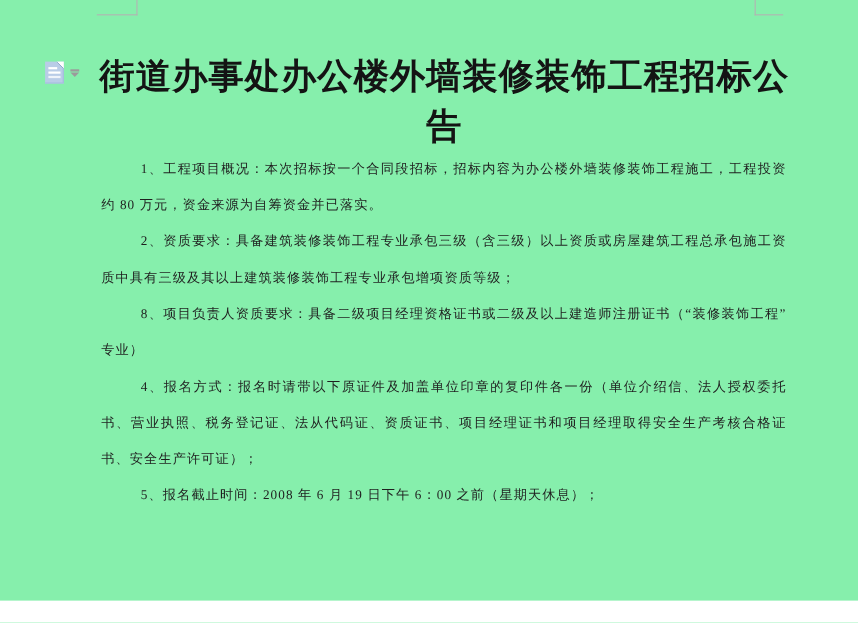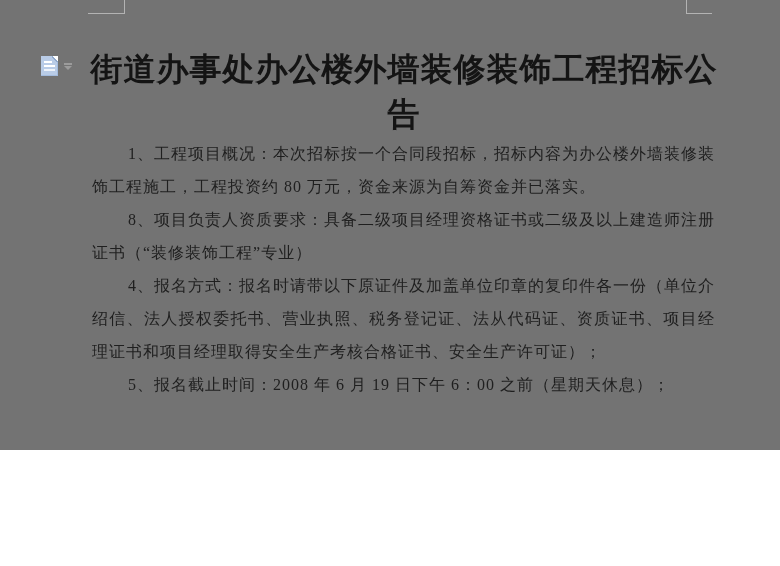--- a/index.html
+++ b/index.html
@@ -1,20 +1,20 @@
 <!DOCTYPE html>
 <html lang="zh"><head>
 <meta charset="utf-8">
 <style>
   html, body { margin: 0; padding: 0; }
   .screen {
     position: relative;
     width: 780px;
-    height: 450px;
-    background: #737373;
+    height: 546px;
+    background: #86efac;
     overflow: hidden;
     font-family: "Liberation Serif", serif;
   }
 
   
   .crop-mark { position: absolute; top: 0; }
   .crop-mark.left {
     left: 88px; width: 36px; height: 13px;
     border-right: 1px solid #b3b3b3;
     border-bottom: 1px solid #b3b3b3;
@@ -67,21 +67,21 @@
     margin: 0 0 0 -12px;
     font-size: 32px;
     line-height: 45px;
     font-weight: bold;
     letter-spacing: 1px;
     text-align: center;
     color: #141414;
   }
   .para {
     margin: 0;
-    font-size: 16px;
+    font-size: 12px;
     line-height: 33px;
     letter-spacing: 1px;
     text-align: justify;
     text-indent: 36px;
   }
 </style>
 </head>
 <body>
 
 <div class="screen">
@@ -98,18 +98,19 @@
     </div>
     <div class="dropdown">
       <span class="bar"></span>
       <span class="tri"></span>
     </div>
   </div>
 
   <div class="content">
     <h1 class="title">街道办事处办公楼外墙装修装饰工程招标公告</h1>
     <p class="para">1、工程项目概况：本次招标按一个合同段招标，招标内容为办公楼外墙装修装饰工程施工，工程投资约 80 万元，资金来源为自筹资金并已落实。</p>
+    <p class="para">2、资质要求：具备建筑装修装饰工程专业承包三级（含三级）以上资质或房屋建筑工程总承包施工资质中具有三级及其以上建筑装修装饰工程专业承包增项资质等级；</p>
     <p class="para">8、项目负责人资质要求：具备二级项目经理资格证书或二级及以上建造师注册证书（“装修装饰工程”专业）</p>
     <p class="para">4、报名方式：报名时请带以下原证件及加盖单位印章的复印件各一份（单位介绍信、法人授权委托书、营业执照、税务登记证、法从代码证、资质证书、项目经理证书和项目经理取得安全生产考核合格证书、安全生产许可证）；</p>
     <p class="para">5、报名截止时间：2008 年 6 月 19 日下午 6：00 之前（星期天休息）；</p>
   </div>
 
 </div>
 
 </body></html>

